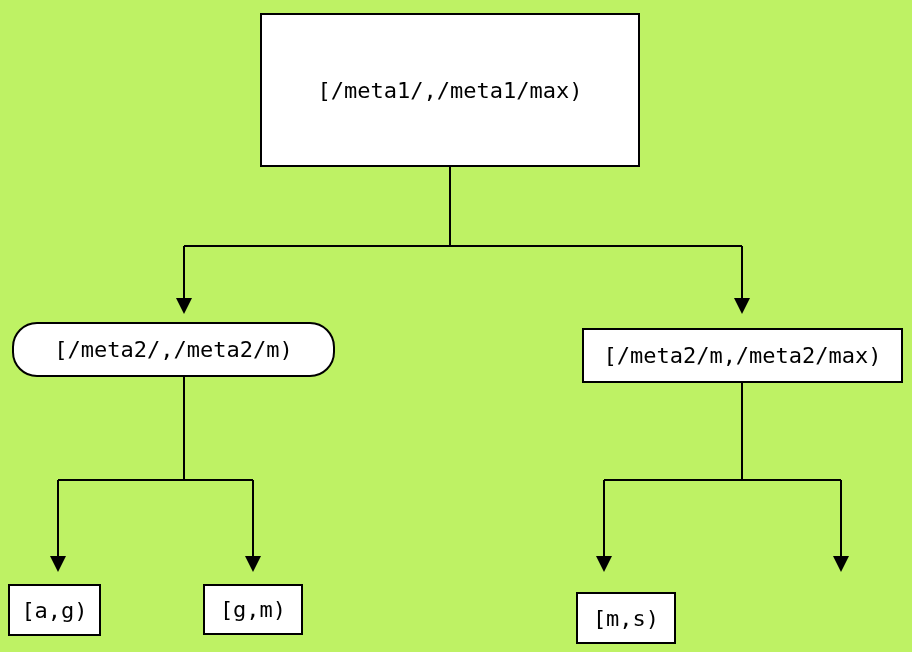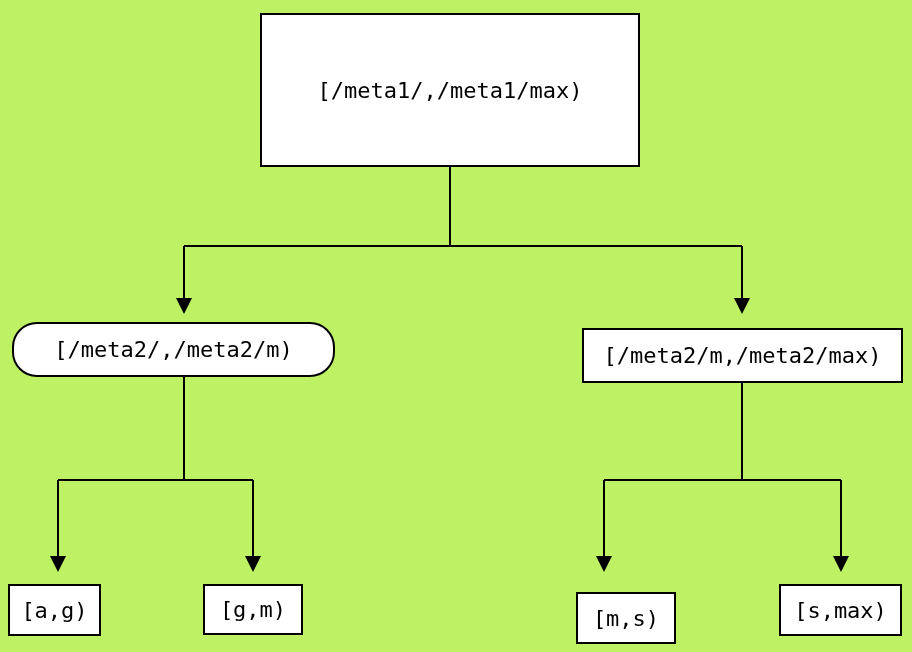--- a/index.html
+++ b/index.html
@@ -96,17 +96,14 @@
   </div>
 
   <div class="node node-leaf-gm">
     <span>[g,m)</span>
   </div>
 
   <div class="node node-leaf-ms">
     <span>[m,s)</span>
   </div>
 
-  <div class="node node-leaf-smax">
-    <span>[s,max)</span>
-  </div>
 
 </div>
 
 </body></html>

